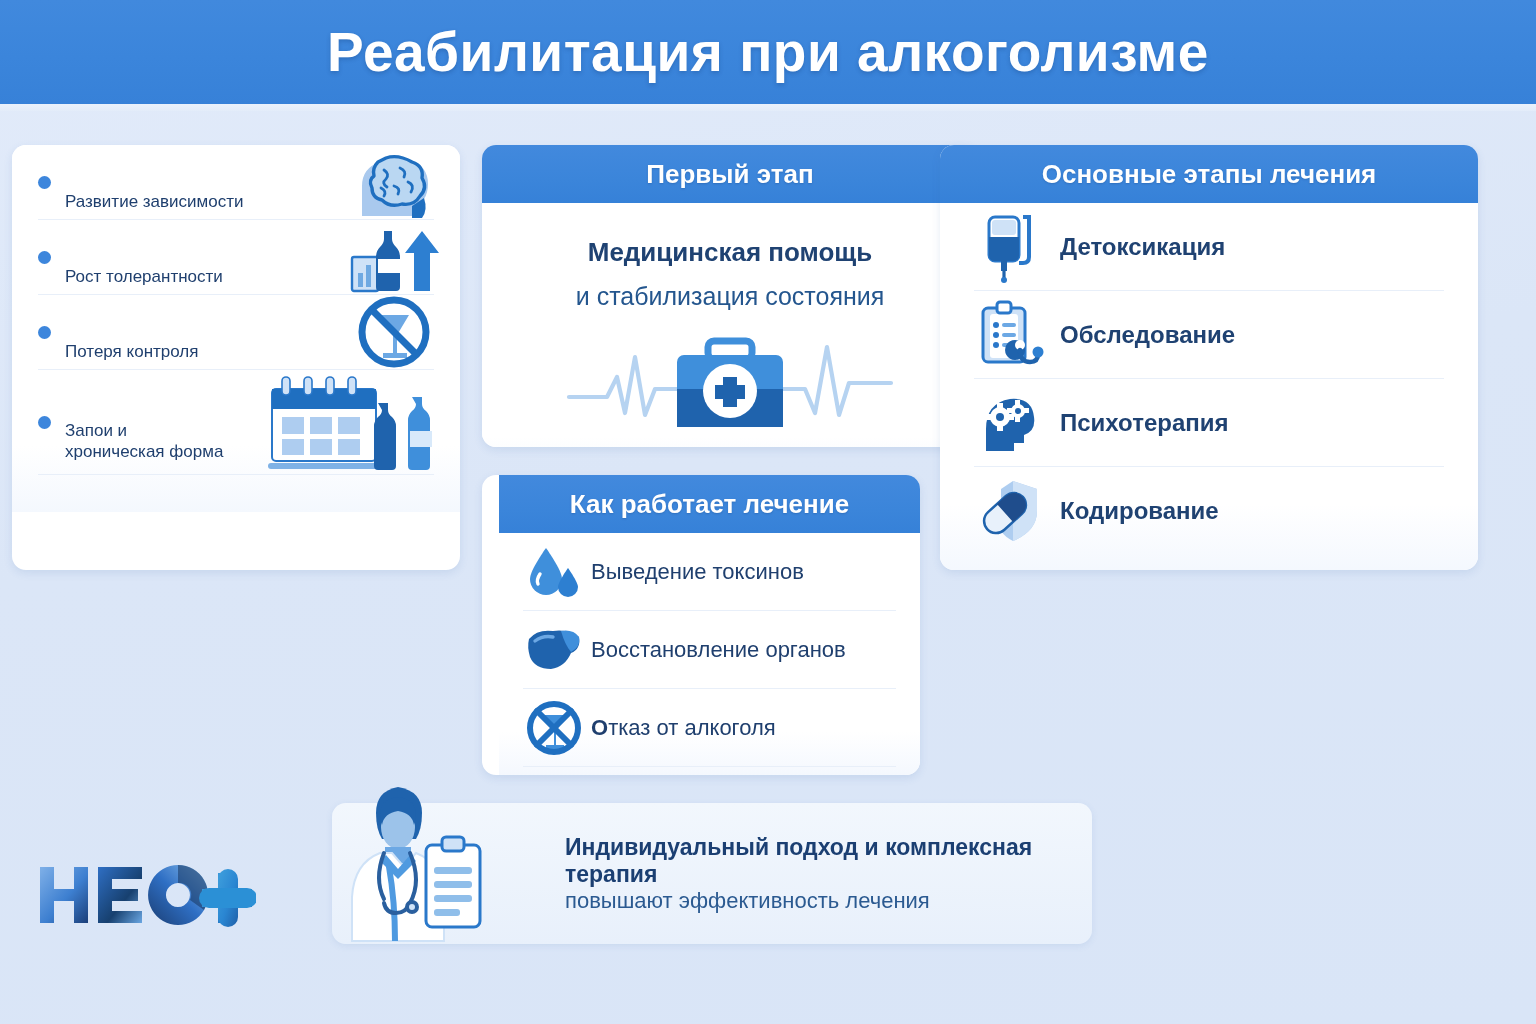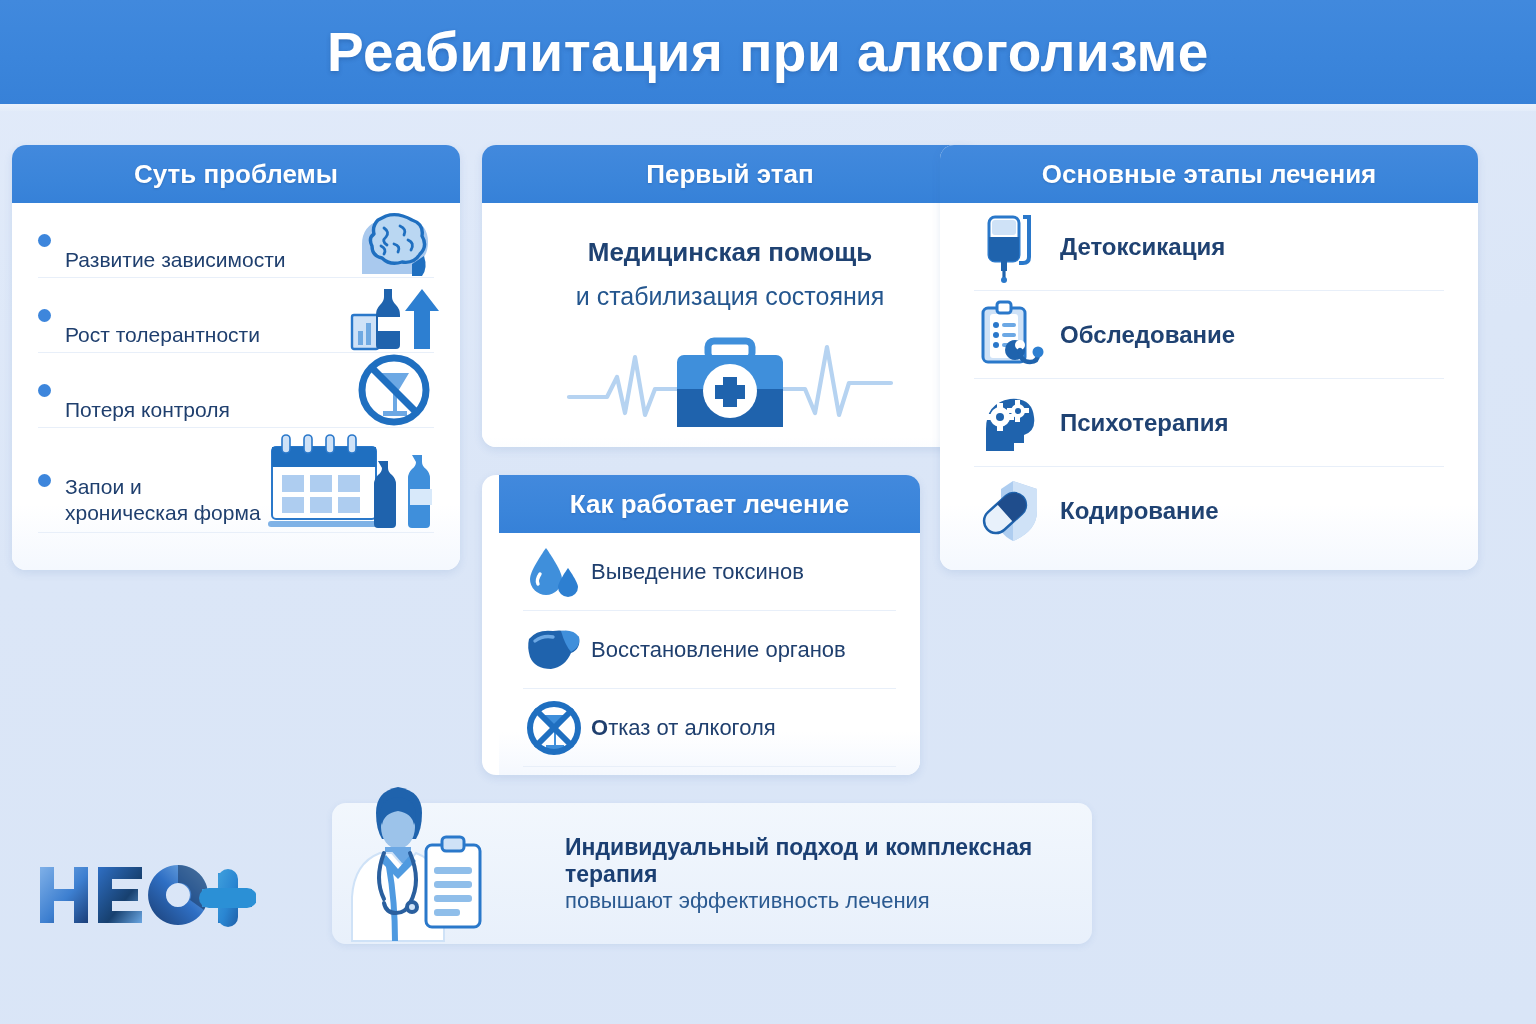--- a/index.html
+++ b/index.html
@@ -69,21 +69,21 @@
     margin: 0 26px;
     display: flex; align-items: center;
     border-bottom: 1px solid #e8eff9;
   }
   .prob-row:last-child { border-bottom: 1px solid #e8eff9; }
   .prob-bullet {
     width: 13px; height: 13px; border-radius: 50%;
     background: #3d86dc; flex: 0 0 auto; margin-right: 14px;
   }
   .prob-label {
-    color: #1f3f6e; font-size: 21px; line-height: 1.22;
+    color: #1f3f6e; font-size: 17px; line-height: 1.22;
     max-width: 250px;
     margin-top: 40px;
   }
   .prob-icon {
     position: absolute; right: -6px; top: 50%;
     transform: translateY(-50%);
     width: 92px; height: 78px;
     display: flex; align-items: center; justify-content: center;
   }
   #row-binge { height: 105px; border-bottom: 1px solid #e8eff9; }
@@ -168,23 +168,20 @@
 </style>
 </head>
 <body>
 
 <div class="top-banner">
   <div class="title">Реабилитация при алкоголизме</div>
 </div>
 <div class="banner-underline"></div>
 
 <div class="card" id="card-problem">
-  <div class="card-head">
-    <span class="head-text">Суть проблемы</span>
-  </div>
   <div class="card-body">
 
     <div class="prob-row">
       <span class="prob-bullet"></span>
       <span class="prob-label">Развитие зависимости</span>
       <span class="prob-icon">
         <svg viewBox="0 0 92 72" width="92" height="72">
           <path d="M14 70 L14 40 Q14 22 32 16 Q46 8 62 14 Q80 20 80 38 Q80 56 64 62 L64 70 Z" fill="#a9c9ee"></path>
           <path d="M30 16 Q24 22 26 30 Q20 34 24 42 Q24 52 34 54 Q42 62 54 58 Q66 60 72 50 Q80 42 74 32 Q76 20 64 16 Q50 8 38 12 Z" fill="#bad7f2" stroke="#1f6fc0" stroke-width="3.4" stroke-linejoin="round"></path>
           <path d="M36 24 q6 4 2 9 q-5 4 1 8" stroke="#1f6fc0" stroke-width="2.8" fill="none" stroke-linecap="round"></path>

